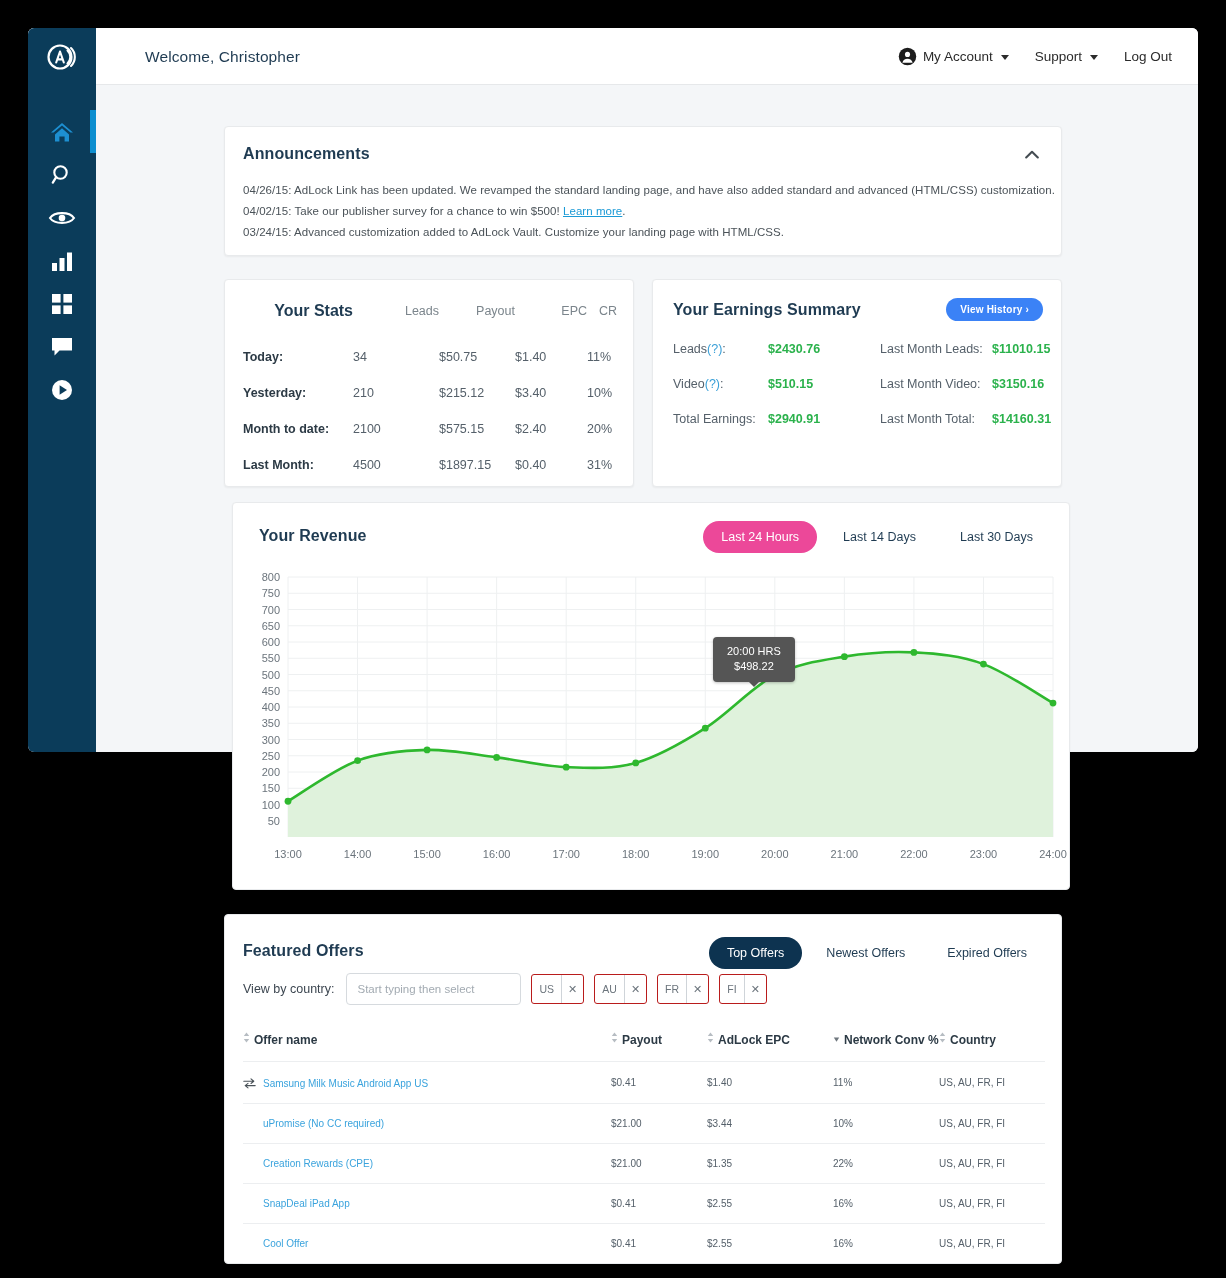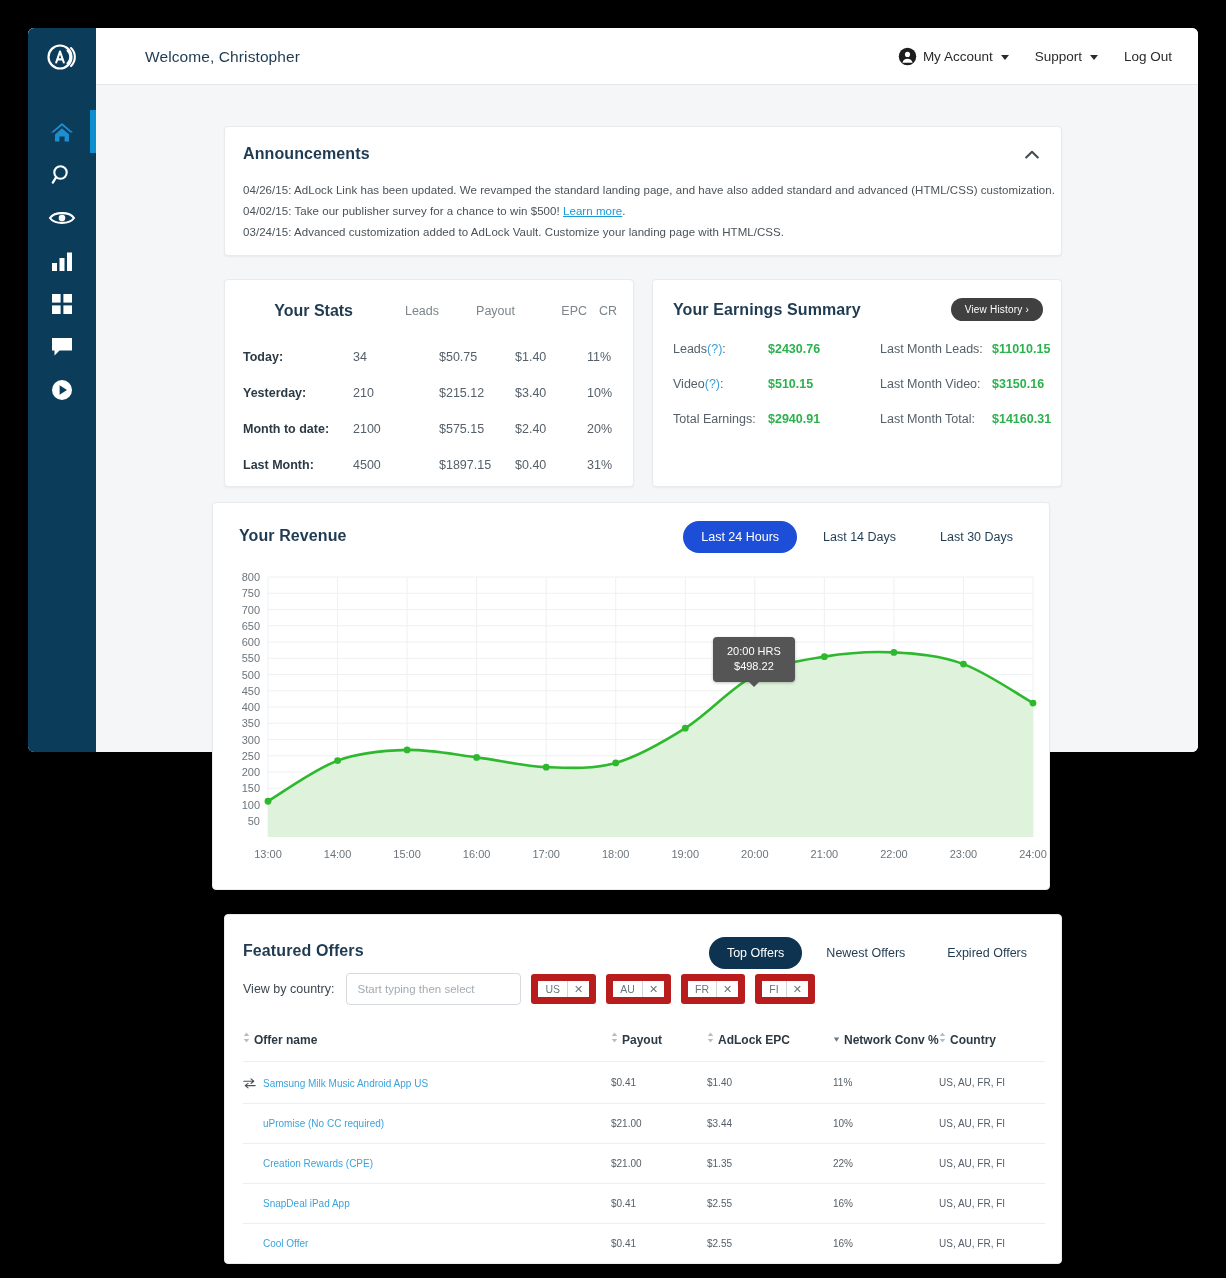--- a/index.html
+++ b/index.html
@@ -118,43 +118,43 @@
   .stats-table col.c1 { width: 110px; }
   .stats-table col.c2 { width: 86px; }
   .stats-table col.c3 { width: 76px; }
   .stats-table col.c4 { width: 72px; }
 
   
   #card-earnings { left: 652px; top: 279px; width: 410px; height: 208px; }
   .earn-title { position: absolute; left: 20px; top: 21px; }
   .view-history {
     position: absolute; right: 18px; top: 18px;
-    background: #404040; color: #ffffff;
+    background: #3b82f6; color: #ffffff;
     border: none; border-radius: 14px;
     font-size: 10px; font-family: "Liberation Sans", sans-serif;
-    padding: 6px 14px; cursor: pointer; letter-spacing: .2px;
+    padding: 6px 14px; cursor: pointer; letter-spacing: .2px; font-weight: bold;
   }
   .earn-grid {
     position: absolute; left: 20px; top: 62px; width: 372px;
     display: grid; grid-template-columns: 95px 112px 112px auto;
     row-gap: 21px; align-items: baseline;
   }
   .earn-k { font-size: 12.5px; color: #55606a; }
   .earn-v { font-size: 12.5px; color: #2bb24c; font-weight: 700; }
   .qmark { color: #3aa0d8; }
 
   
-  #card-revenue { left: 212px; top: 502px; width: 838px; height: 388px; }
+  #card-revenue { left: 232px; top: 502px; width: 838px; height: 388px; }
   .rev-title { position: absolute; left: 26px; top: 24px; }
   .rev-tabs { position: absolute; right: 18px; top: 18px; display: flex; align-items: center; gap: 8px; }
   .rev-tab {
     font-size: 12.5px; color: #1f3b52; padding: 9px 18px;
     border-radius: 17px; cursor: pointer; white-space: nowrap;
   }
-  .rev-tab.active { background: #1d4ed8; color: #ffffff; }
+  .rev-tab.active { background: #ec4899; color: #ffffff; }
 
   .chart-wrap { position: absolute; left: 0; top: 66px; width: 838px; height: 300px; }
   .chart-svg { display: block; }
 
   .tooltip {
     position: absolute; left: 713px; top: 637px;
     background: #555555; color: #ffffff;
     border-radius: 4px; padding: 7px 14px 8px;
     text-align: center; font-size: 11px; line-height: 15px;
     box-shadow: 0 1px 3px rgba(0,0,0,.25);
@@ -182,21 +182,21 @@
   .country-lbl { font-size: 12.5px; color: #3c4650; margin-right: 12px; }
   .country-input {
     width: 175px; height: 32px;
     border: 1px solid #d6dade; border-radius: 4px;
     padding: 0 10px; font-size: 11.5px; color: #3c4650;
     font-family: "Liberation Sans", sans-serif; background: #fff;
   }
   .country-input::placeholder { color: #a3abb2; }
   .chip {
     display: flex; align-items: center; margin-left: 10px;
-    border: 7px solid #b91c1c; border-radius: 3px; overflow: hidden;
+    border: 1px solid #b91c1c; border-radius: 3px; overflow: hidden;
     height: 30px; background: #fff;
   }
   .chip-code {
     font-size: 10.5px; color: #6b747c; padding: 0 7px;
     display: flex; align-items: center; height: 100%;
   }
   .chip-x {
     font-size: 11px; color: #6b747c; padding: 0 6px; cursor: pointer;
     border-left: 1px solid #cfd4d9; display: flex; align-items: center; height: 100%;
   }

